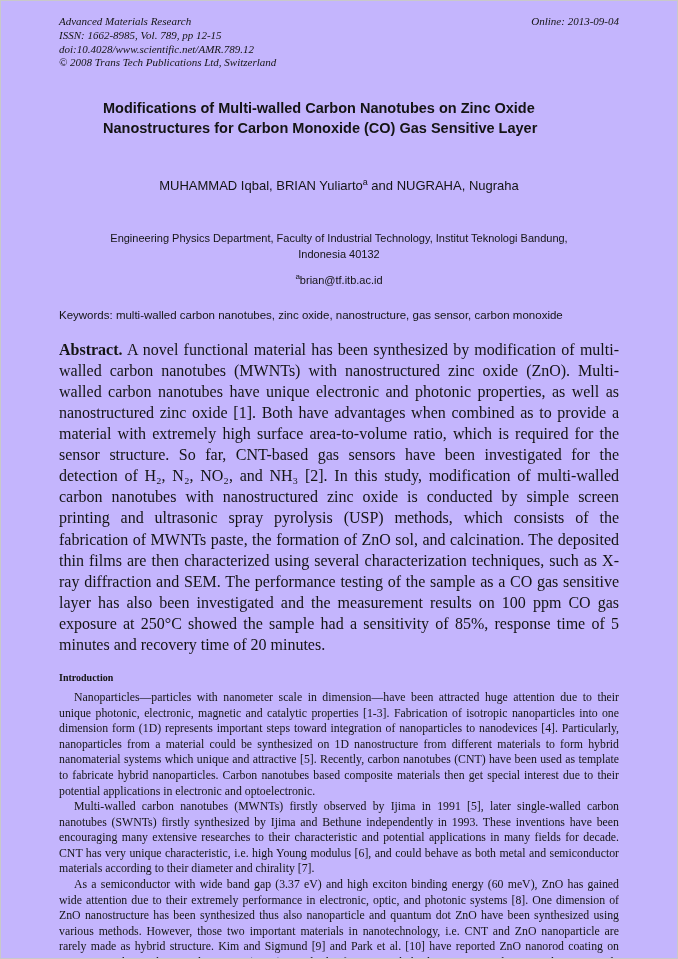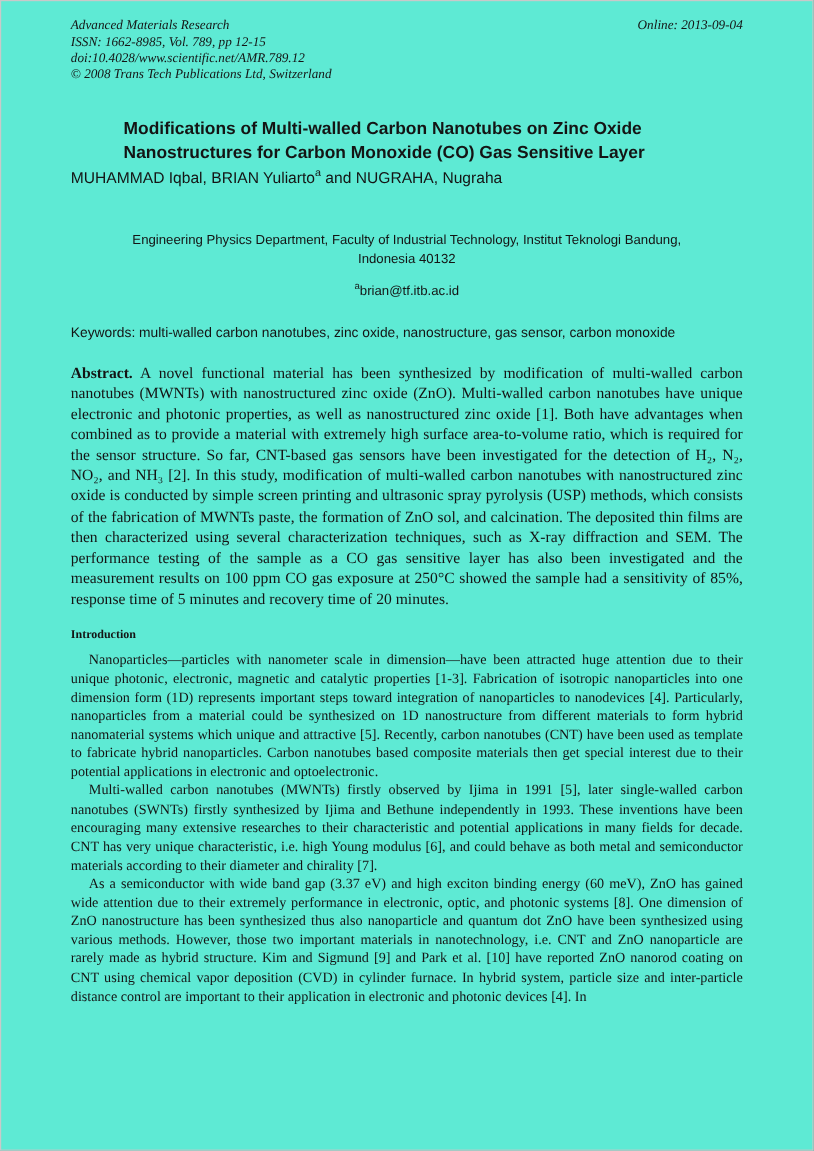--- a/index.html
+++ b/index.html
@@ -5,21 +5,21 @@
   * { box-sizing: border-box; }
   html, body {
     margin: 0;
     padding: 0;
     background: #9a9a9a;
   }
   .page {
     width: 678px;
     height: 959px;
     margin: 0 auto;
-    background: #5eead4;
+    background: #c4b5fd;
     border: 1px solid #c9c9c9;
     padding: 14px 58px 0 58px;
     font-family: "Liberation Serif", "DejaVu Serif", serif;
     color: #141414;
     overflow: hidden;
   }
   .hdr {
     display: flex;
     justify-content: space-between;
     align-items: flex-start;
@@ -33,20 +33,22 @@
   .title {
     font-family: "Liberation Sans", "DejaVu Sans", sans-serif;
     font-weight: bold;
     font-size: 14.5px;
     line-height: 1.4;
     margin: 28px 26px 0 44px;
   }
   .authors {
     font-family: "Liberation Sans", "DejaVu Sans", sans-serif;
     font-size: 13px;
+    text-align: center;
+    margin-top: 38px;
   }
   .authors sup { font-size: 9px; }
   .affil {
     font-family: "Liberation Sans", "DejaVu Sans", sans-serif;
     font-size: 11px;
     text-align: center;
     line-height: 1.45;
     margin-top: 38px;
   }
   .email {
@@ -58,21 +60,21 @@
   .email sup { font-size: 8px; }
   .keywords {
     font-family: "Liberation Sans", "DejaVu Sans", sans-serif;
     font-size: 11.5px;
     line-height: 1.4;
     text-align: justify;
     margin: 22px 0 0 0;
   }
   .keywords .label { font-weight: normal; }
   .abstract {
-    font-size: 13px;
+    font-size: 16px;
     line-height: 1.32;
     text-align: justify;
     margin: 15px 0 0 0;
   }
   .abstract .label { font-weight: bold; }
   .sec-heading {
     font-size: 10px;
     font-weight: bold;
     margin: 17px 0 7px 0;
   }

